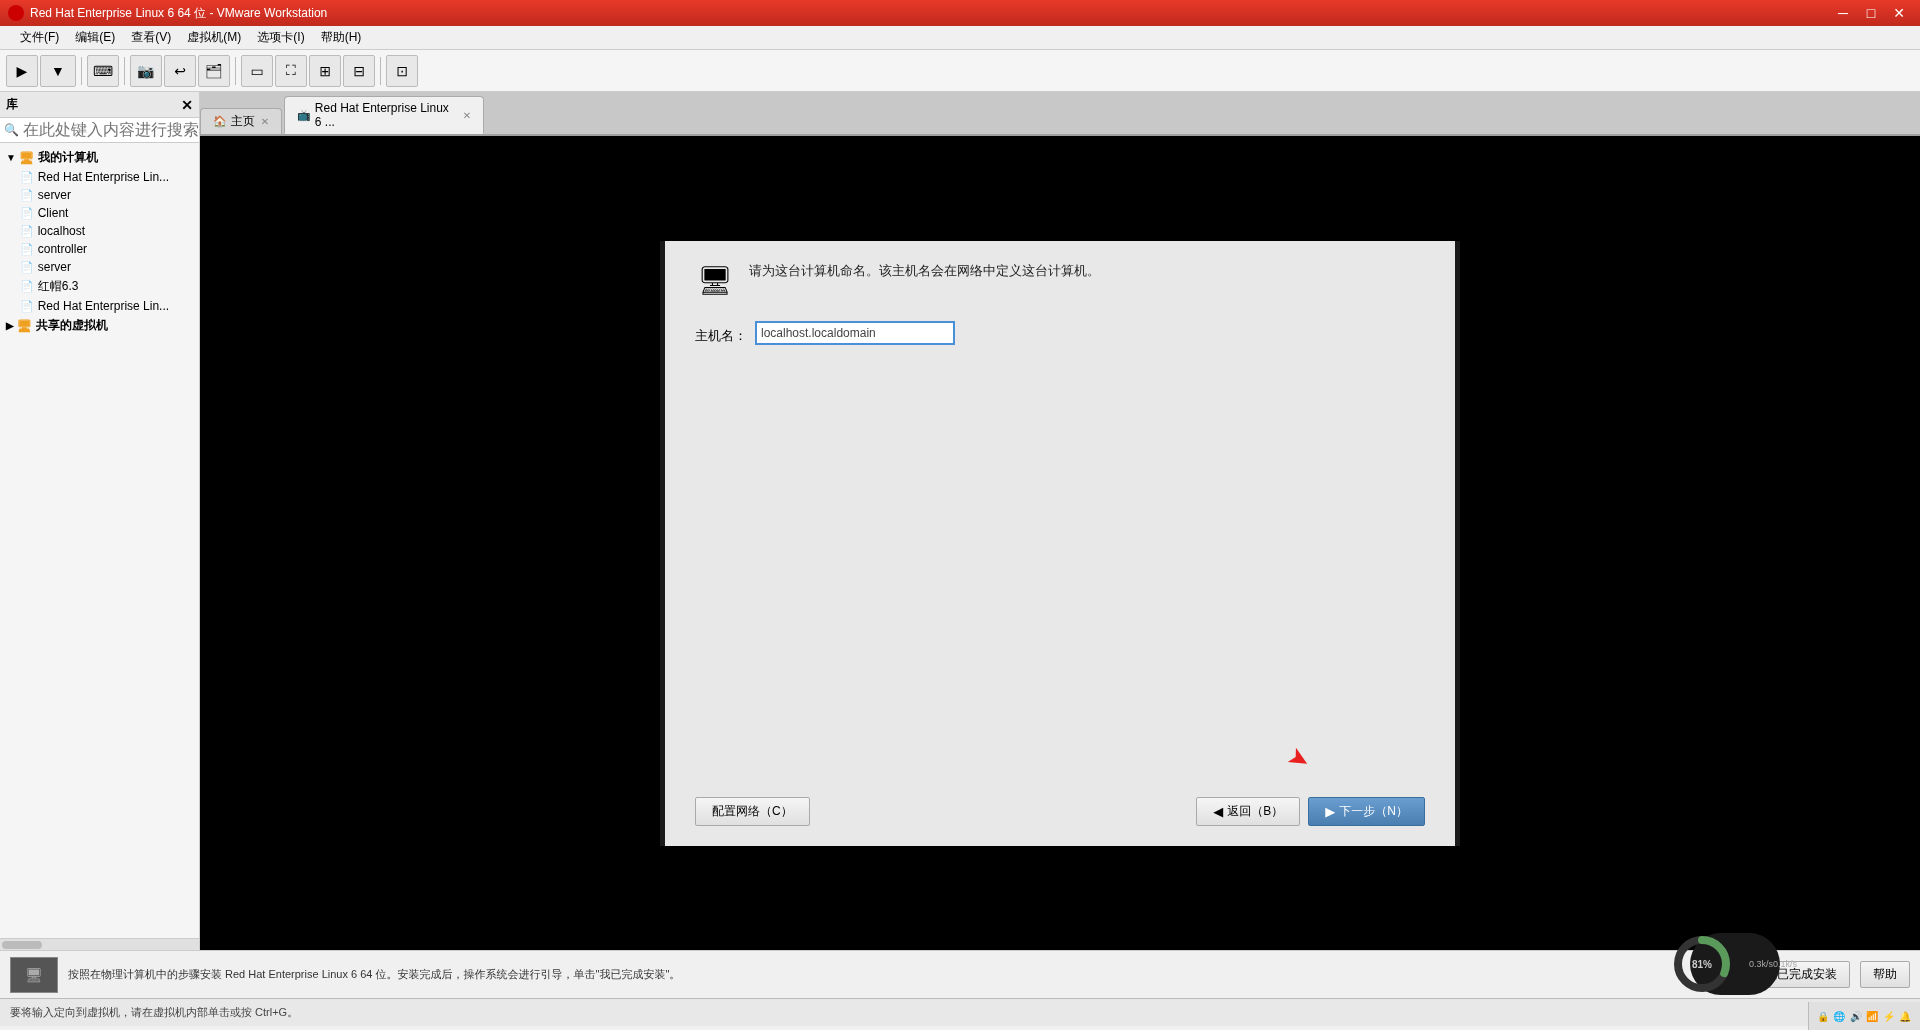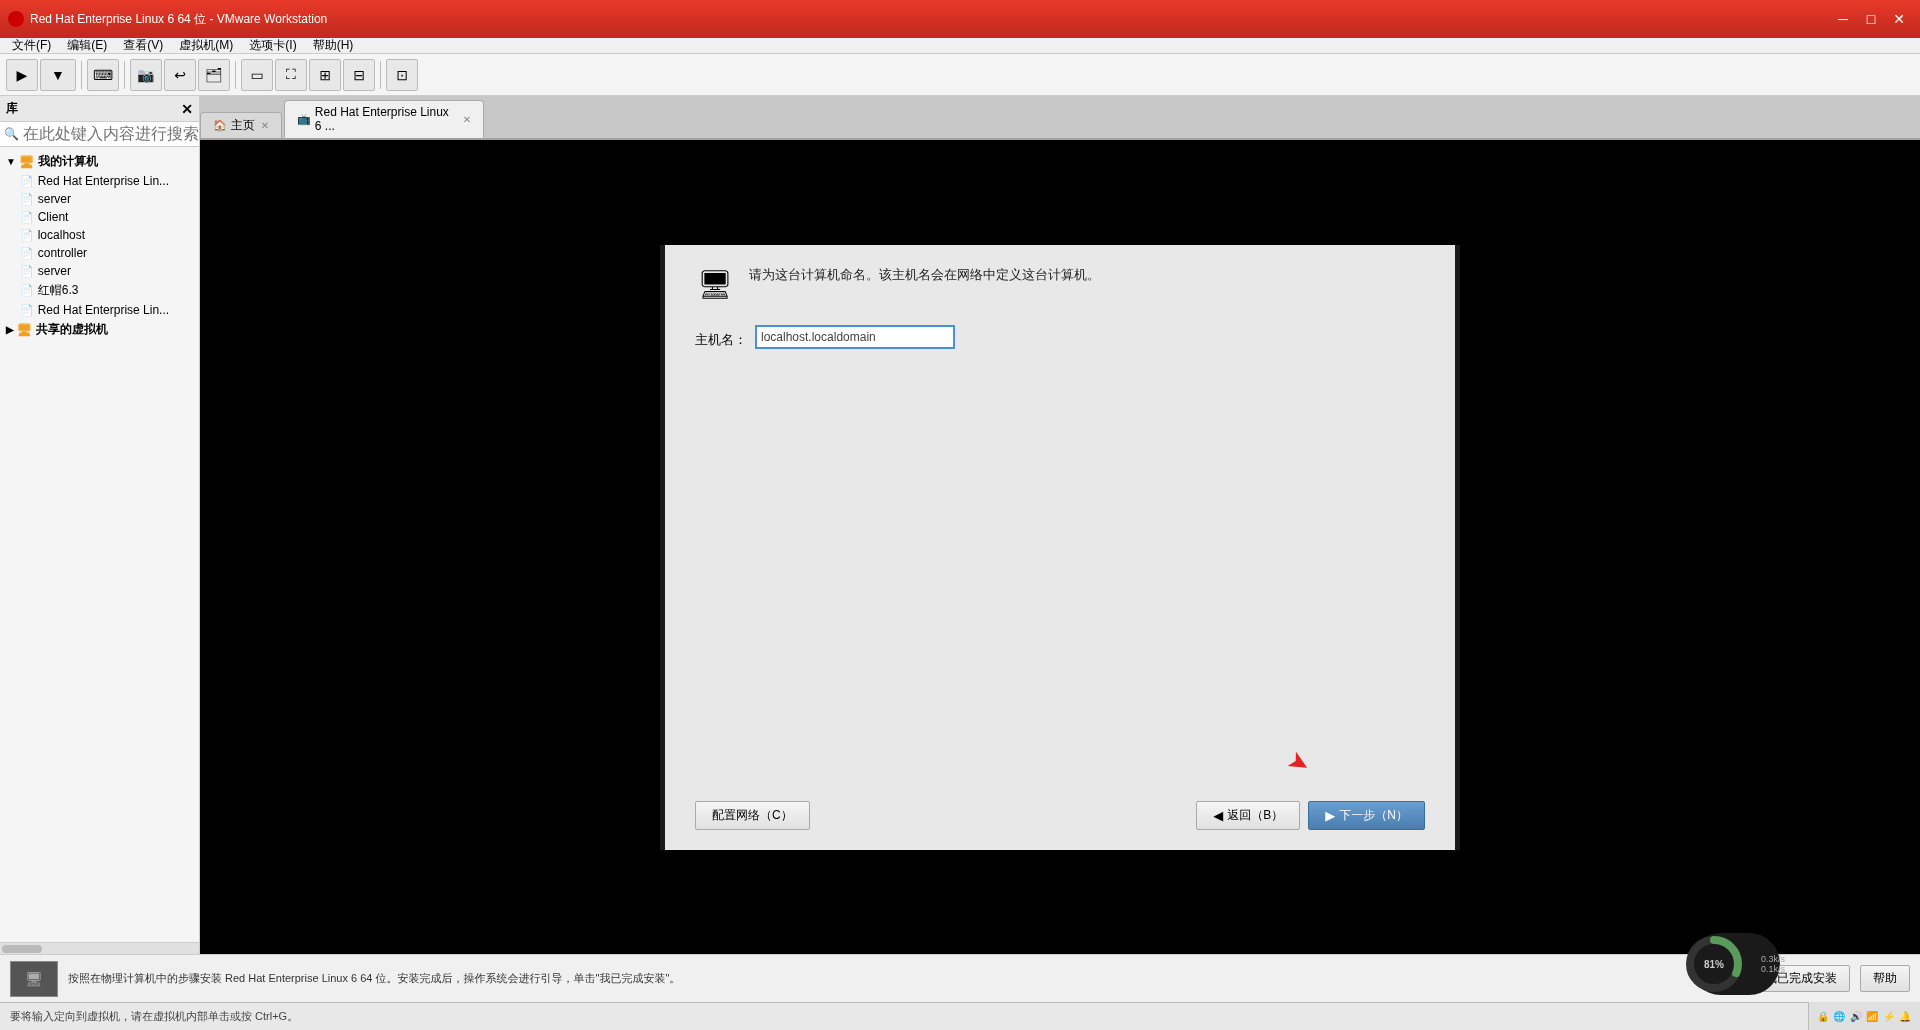--- a/index.html
+++ b/index.html
@@ -1,31 +1,31 @@
 <!DOCTYPE html>
 <html><head>
   <meta charset="utf-8">
   <style>
     * { margin: 0; padding: 0; box-sizing: border-box; }
     body { width: 1920px; height: 1030px; font-family: 'SimSun', '宋体', sans-serif; font-size: 12px; overflow: hidden; background: #f0f0f0; }
 
     
     #titlebar {
-      width: 100%; height: 38px;
+      width: 100%; height: 26px;
       background: linear-gradient(to bottom, #e8392a, #c0291c);
       display: flex; align-items: center; padding: 0 8px;
       color: white; font-size: 12px; user-select: none;
     }
     #titlebar .win-btn { width: 26px; height: 22px; display: flex; align-items: center; justify-content: center; cursor: pointer; font-size: 14px; }
 
     
     #menubar {
-      width: 100%; height: 16px;
+      width: 100%; height: 24px;
       background: #f0f0f0;
-      display: flex; align-items: center; padding: 0 4px;
+      display: flex; align-items: center; padding: 0 12px;
       border-bottom: 1px solid #ccc;
       font-size: 12px;
     }
     .menu-item { padding: 2px 8px; cursor: pointer; }
 
     
     #toolbar {
       width: 100%; height: 42px;
       background: #f5f5f5;
       display: flex; align-items: center; padding: 0 6px; gap: 2px;
@@ -403,21 +403,21 @@
 
 <div class="net-widget-outer" style="position:fixed;right:140px;bottom:35px;width:90px;height:62px;background:#1a1a1a;border-radius:31px;display:flex;align-items:center;justify-content:center;">
 
   <div style="position:relative;width:58px;height:58px;">
     <svg width="58" height="58">
       <circle cx="29" cy="29" r="24" fill="none" stroke="#333" stroke-width="8"></circle>
       <circle cx="29" cy="29" r="24" fill="none" stroke="#5a9a5a" stroke-width="8" stroke-dasharray="150.8" stroke-dashoffset="104" stroke-linecap="round" transform="rotate(-90 29 29)"></circle>
     </svg>
     <div style="position:absolute;top:50%;left:50%;transform:translate(-50%,-50%);color:#ccc;font-size:10px;font-weight:bold;">81%</div>
   </div>
-  <div style="display:flex;flex-direction:column;margin-left:12px;">
+  <div style="display:flex;flex-direction:row;margin-left:12px;">
     <span style="color:#aaa;font-size:9px;">0.3k/s</span>
     <span style="color:#aaa;font-size:9px;">0.1k/s</span>
   </div>
 </div>
 
 <div style="position:fixed;right:0;bottom:0;height:28px;background:#e0e0e0;display:flex;align-items:center;padding:0 8px;gap:4px;border-left:1px solid #bbb;font-size:10px;">
   <span>🔒</span>
   <span>🌐</span>
   <span>🔊</span>
   <span>📶</span>

